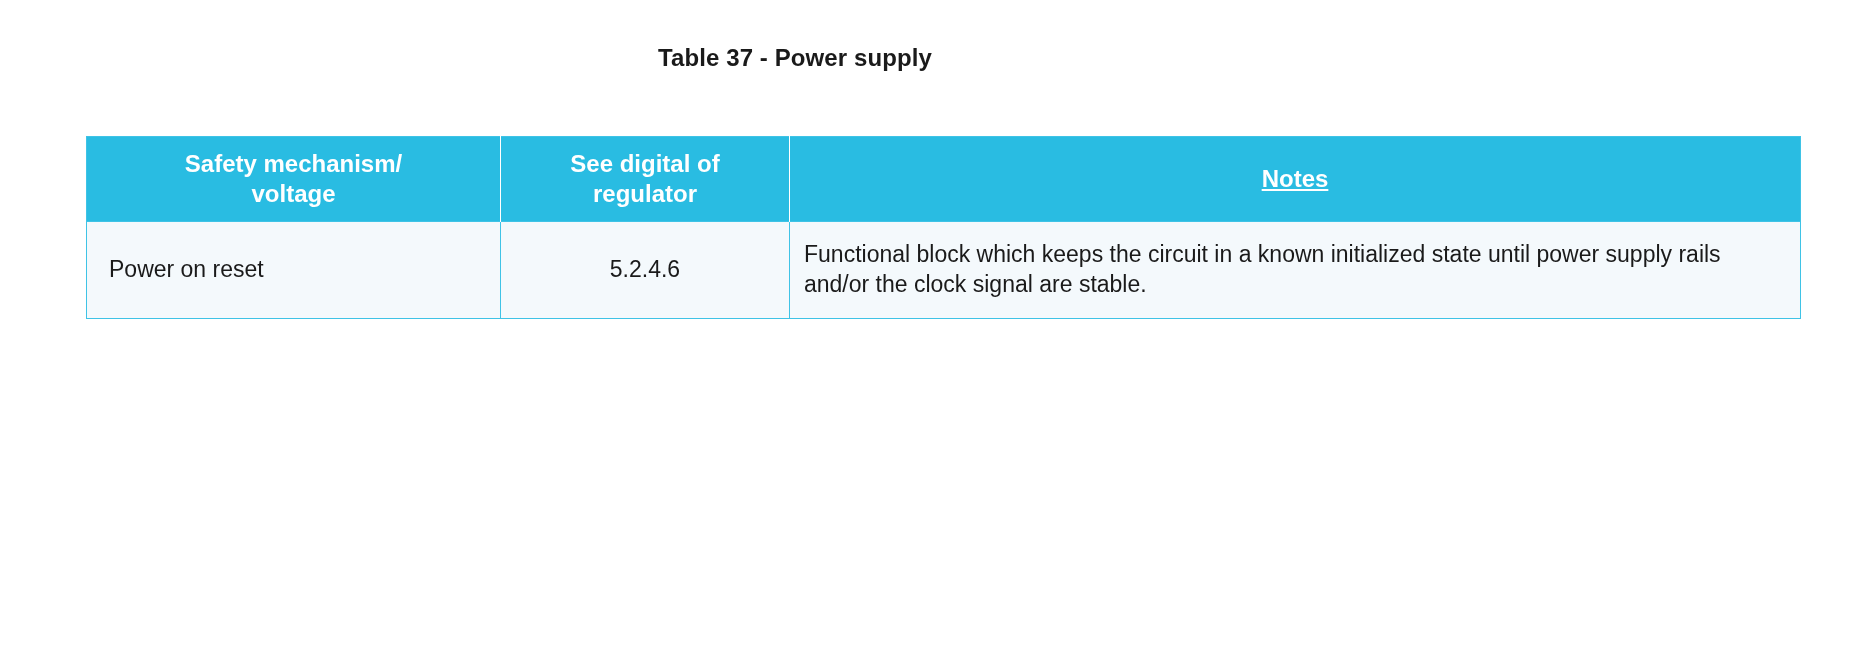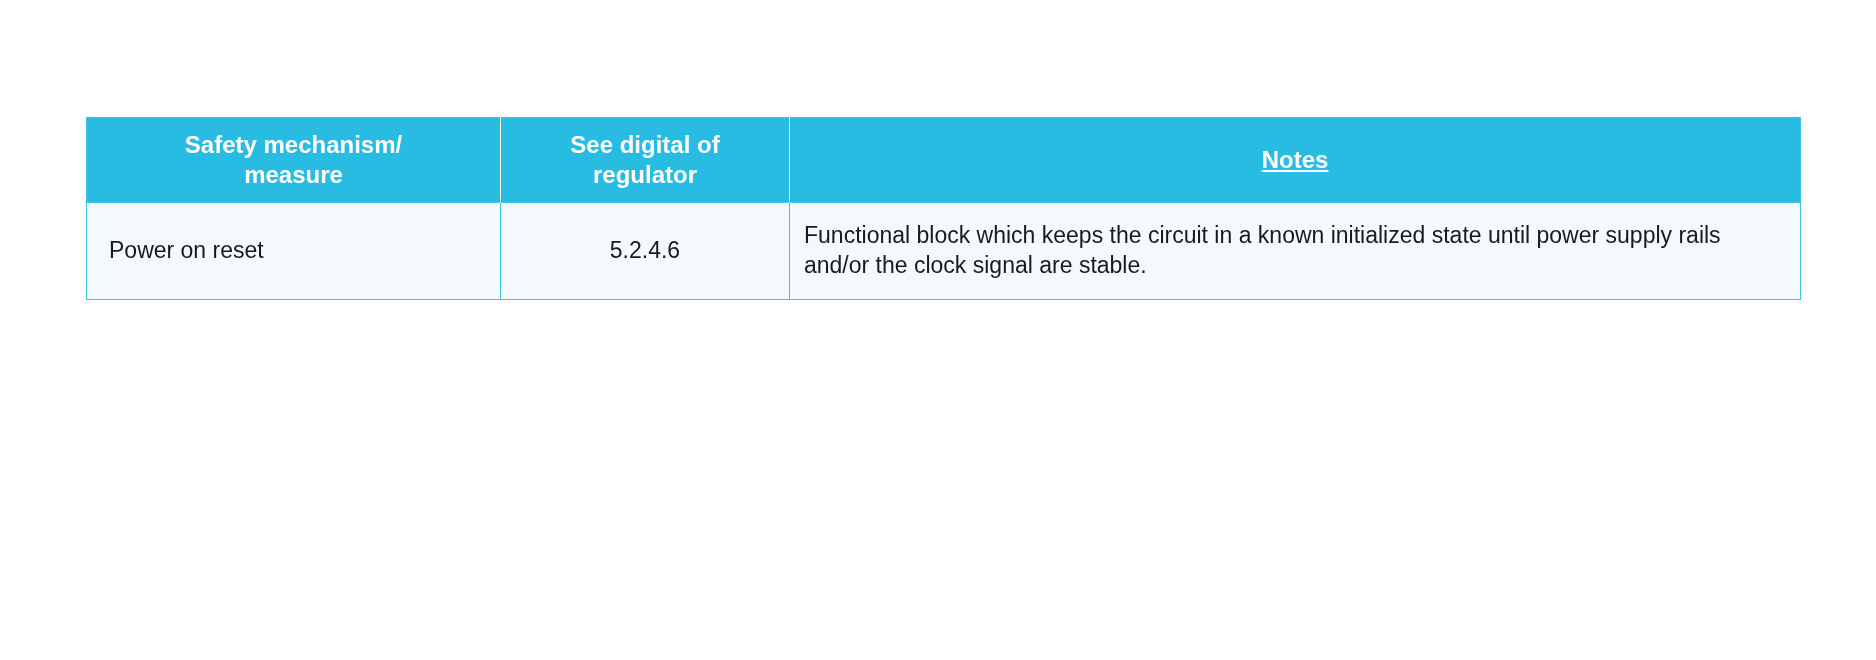--- a/index.html
+++ b/index.html
@@ -35,20 +35,21 @@
     position: absolute;
     left: 86px;
     top: 117px;
     width: 1714px;
   }
   table.spec-table {
     border-collapse: collapse;
     table-layout: fixed;
     width: 1714px;
     border: 1px solid #3fc3e6;
+    margin-top: 19px;
   }
   table.spec-table col.c1 { width: 414px; }
   table.spec-table col.c2 { width: 289px; }
   table.spec-table col.c3 { width: 1011px; }
 
   thead th {
     background: #29bce2;
     color: #ffffff;
     font-size: 24px;
     font-weight: bold;
@@ -80,33 +81,34 @@
   td.col-note { text-align: left; padding-left: 14px; padding-right: 8px; }
 
   tr.h-tall td { height: 72px; }
   tr.h-short td { height: 44px; }
 </style>
 </head>
 <body>
 
 <div class="page">
 
+  <div class="table-title">Table 37 - Power supply</div>
 
   <div class="table-wrap">
     <table class="spec-table">
       <colgroup>
         <col class="c1">
           <col class="c2">
           <col class="c3">
       </colgroup>
       <thead>
         <tr>
           <th>
             <span>Safety mechanism/</span><br>
-            <span>measure</span>
+            <span>voltage</span>
           </th>
           <th>
             <span>See digital of</span><br>
             <span>regulator</span>
           </th>
           <th class="last">Notes</th>
         </tr>
       </thead>
       <tbody>
 

